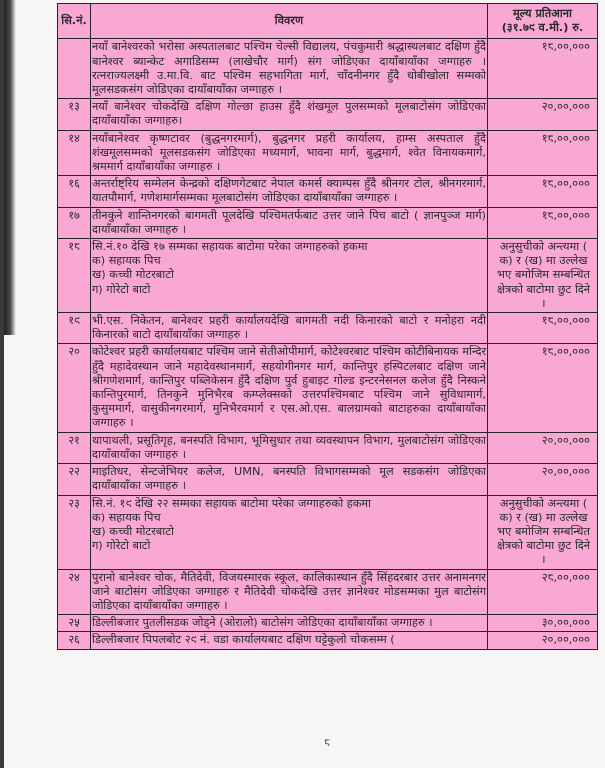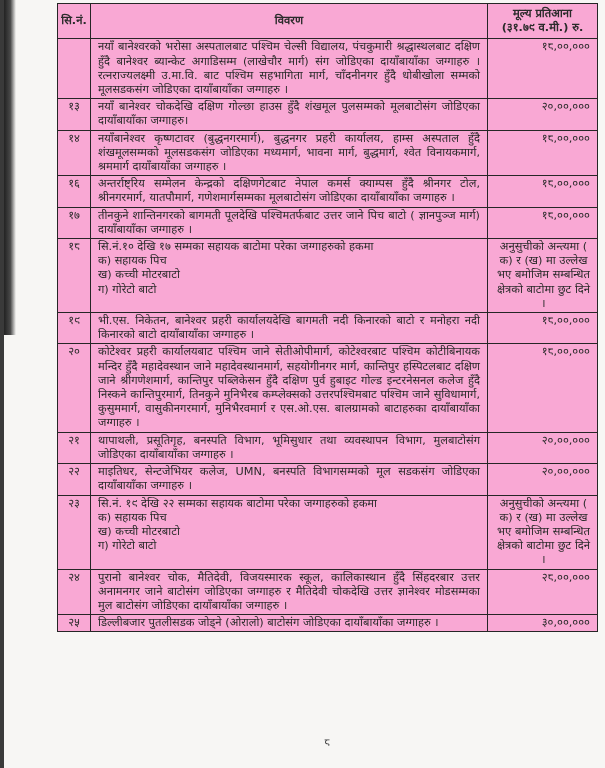--- a/index.html
+++ b/index.html
@@ -23,21 +23,21 @@
     border-collapse:collapse;table-layout:fixed;
     background:#f9a8d4;
   }
   col.c-sn{width:33px;}
   col.c-desc{width:397px;}
   col.c-price{width:110px;}
   th,td{
     border:1.4px solid #262626;
     vertical-align:top;
     font-size:11.3px;line-height:14.2px;
-    padding:1px 7px;
+    padding:1px 1px;
   }
   th{
     font-weight:bold;text-align:center;vertical-align:middle;
     padding:3px 2px;white-space:pre-line;
   }
   td.sn{text-align:center;padding-left:1px;padding-right:1px;}
   td.desc{text-align:justify;white-space:pre-line;}
   td.price{text-align:right;white-space:pre-line;padding-right:7px;}
   td.price.note{text-align:center;padding-left:5px;padding-right:3px;}
   .page-number{
@@ -129,16 +129,21 @@
   <tr>
     <td class="sn">२४</td>
     <td class="desc">पुरानो बानेश्वर चोक, मैतिदेवी, विजयस्मारक  स्कूल, कालिकास्थान हुँदै सिंहदरबार उत्तर अनामनगर जाने बाटोसंग जोडिएका जग्गाहरु र मैतिदेवी चोकदेखि उत्तर ज्ञानेश्वर मोडसम्मका मुल बाटोसंग जोडिएका दायाँबायाँका जग्गाहरु ।</td>
     <td class="price">२८,००,०००</td>
   </tr>
   <tr>
     <td class="sn">२५</td>
     <td class="desc">डिल्लीबजार पुतलीसडक जोड्ने (ओरालो) बाटोसंग जोडिएका दायाँबायाँका जग्गाहरु ।</td>
     <td class="price">३०,००,०००</td>
   </tr>
+  <tr>
+    <td class="sn">२६</td>
+    <td class="desc">डिल्लीबजार पिपलबोट २९ नं. वडा कार्यालयबाट दक्षिण घट्टेकुलो चोकसम्म (</td>
+    <td class="price">२०,००,०००</td>
+  </tr>
 </tbody>
   </table>
 
 <div class="page-number">८</div>
 
 </body></html>

